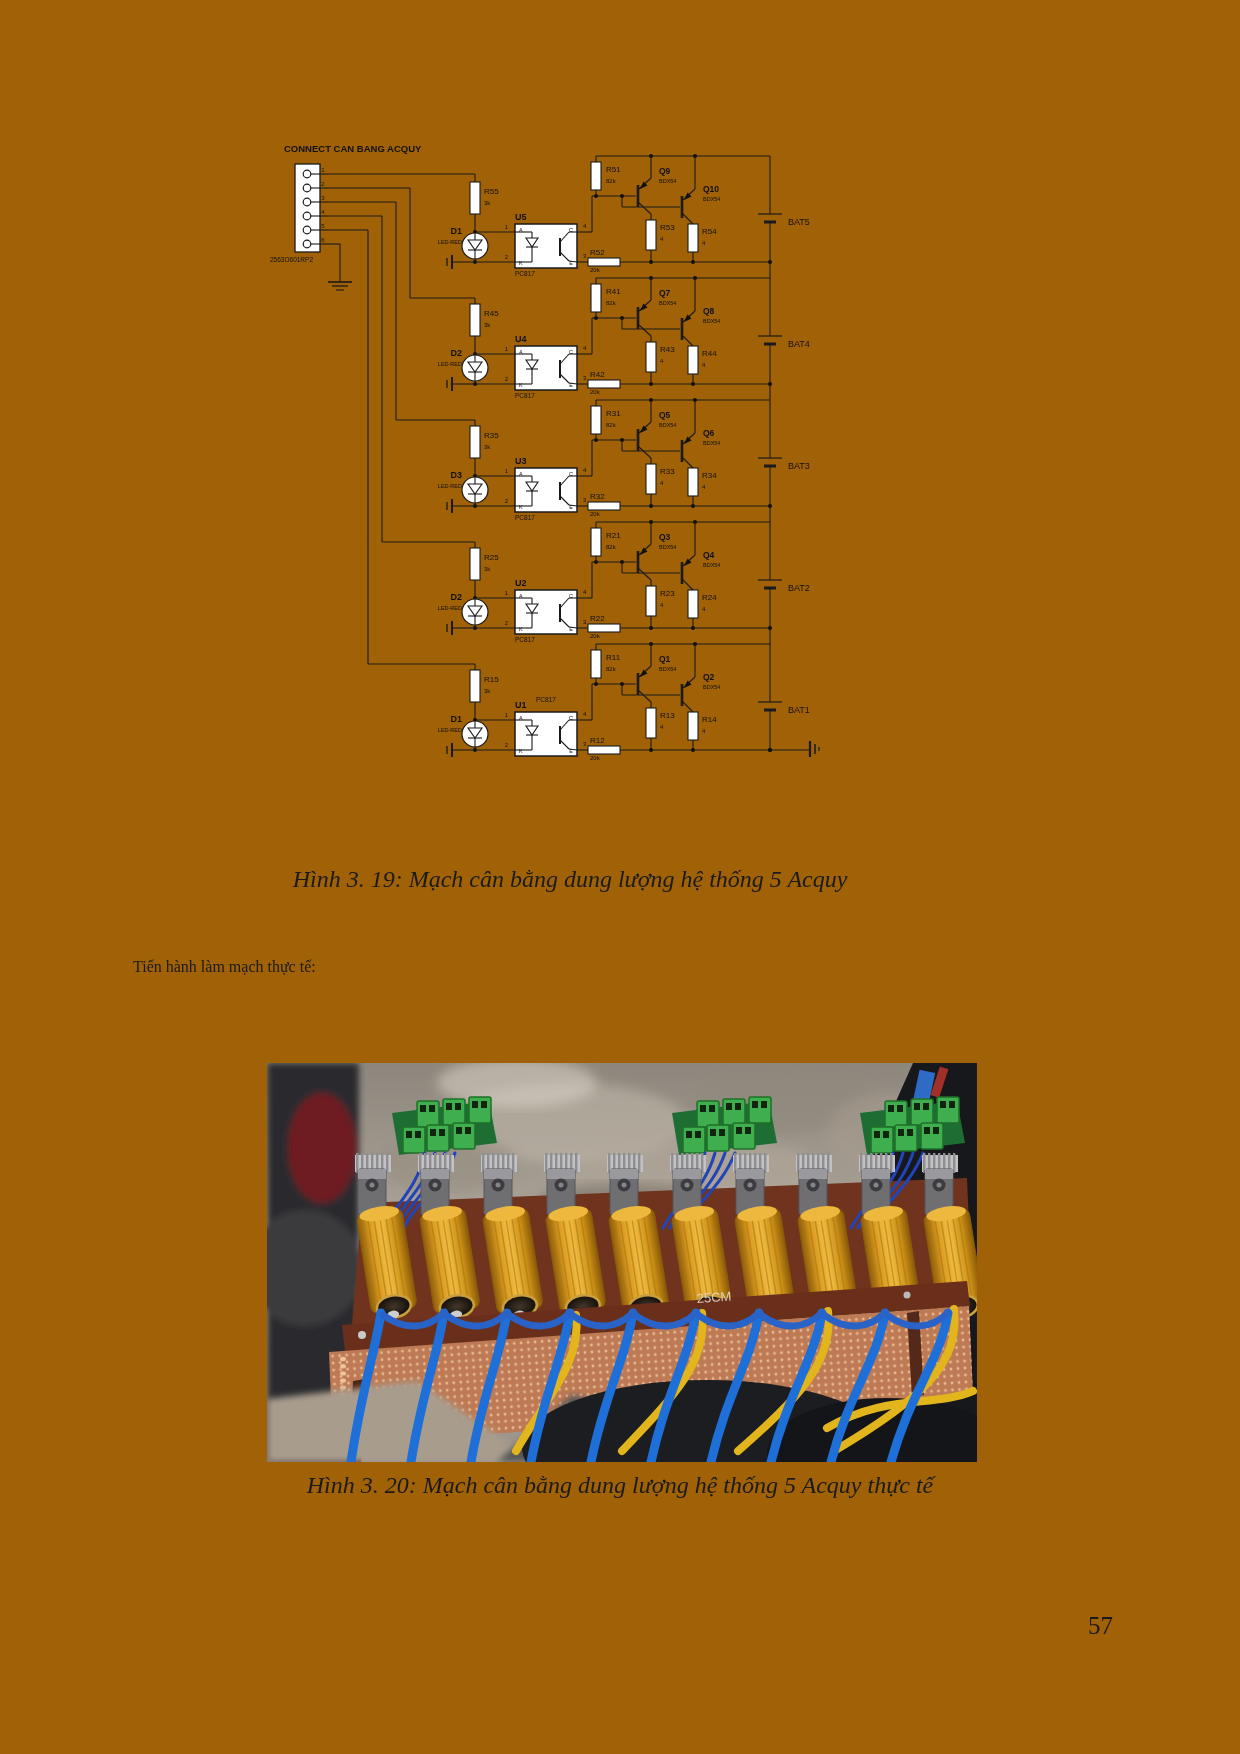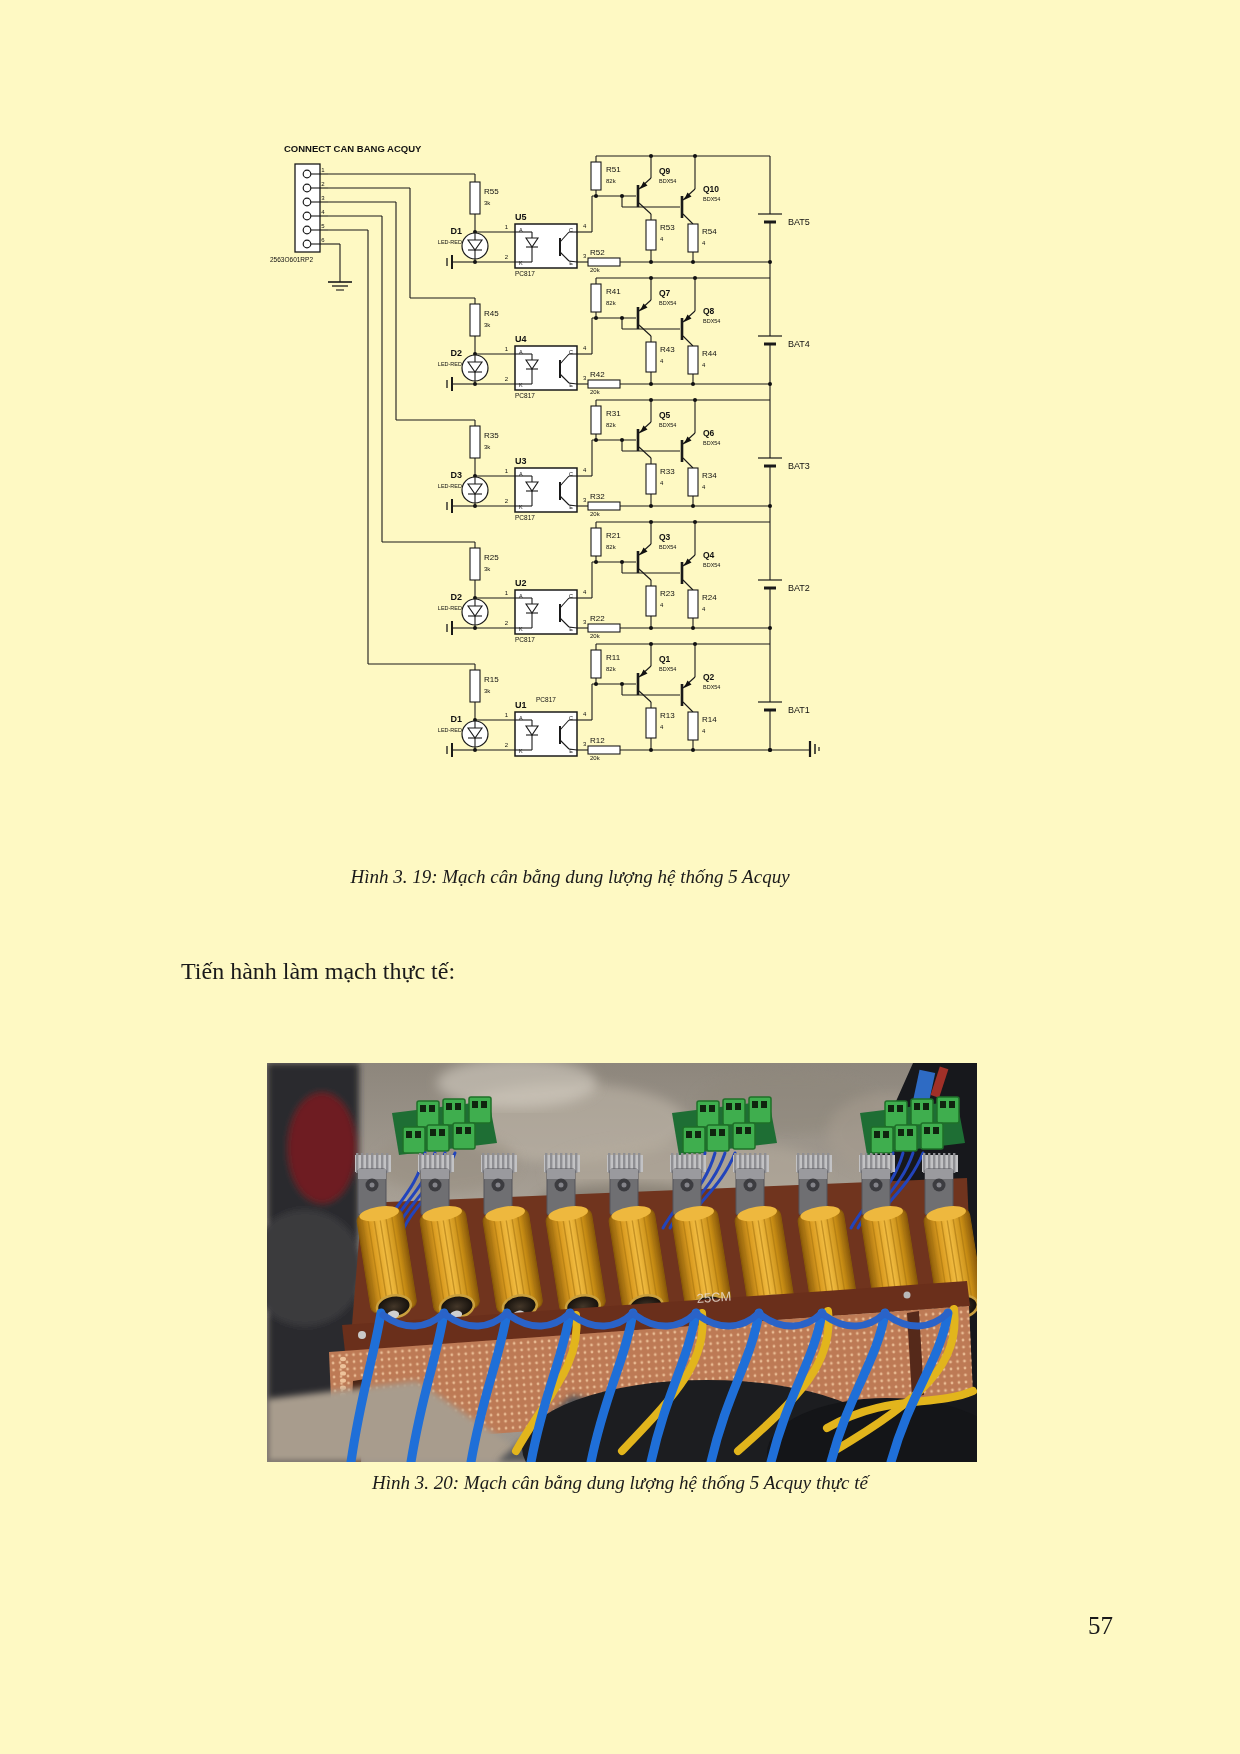--- a/index.html
+++ b/index.html
@@ -1,22 +1,22 @@
 <!DOCTYPE html>
 <html><head>
 <meta charset="utf-8">
 <style>
   html,body{margin:0;padding:0;background:#e8e8e8;}
-  .page{position:relative;width:1240px;height:1754px;background:#fef9c3;margin:0 auto;
+  .page{position:relative;width:1240px;height:1754px;background:#a16207;margin:0 auto;
         font-family:"Liberation Serif",serif;color:#1a1a1a;overflow:hidden;}
   .schematic-wrap{position:absolute;left:270px;top:136px;width:600px;height:660px;}
-  .caption{position:absolute;font-style:italic;font-size:19px;text-align:center;white-space:nowrap;}
+  .caption{position:absolute;font-style:italic;font-size:24px;text-align:center;white-space:nowrap;}
   #cap1{left:270px;top:866px;width:600px;}
   #cap2{left:120px;top:1472px;width:1000px;}
-  .bodytext{position:absolute;left:133px;top:958px;font-size:24px;margin-left:48px;}
+  .bodytext{position:absolute;left:133px;top:958px;font-size:16px;}
   .photo-wrap{position:absolute;left:267px;top:1063px;width:710px;height:399px;}
   .pagenum{position:absolute;left:1088px;top:1612px;font-size:25px;}
   svg text{user-select:none;}
 </style>
 </head>
 <body>
 
 <div class="page">
 
   <div class="schematic-wrap" id="schematic"><svg width="600" height="660" viewBox="0 0 600 660">

